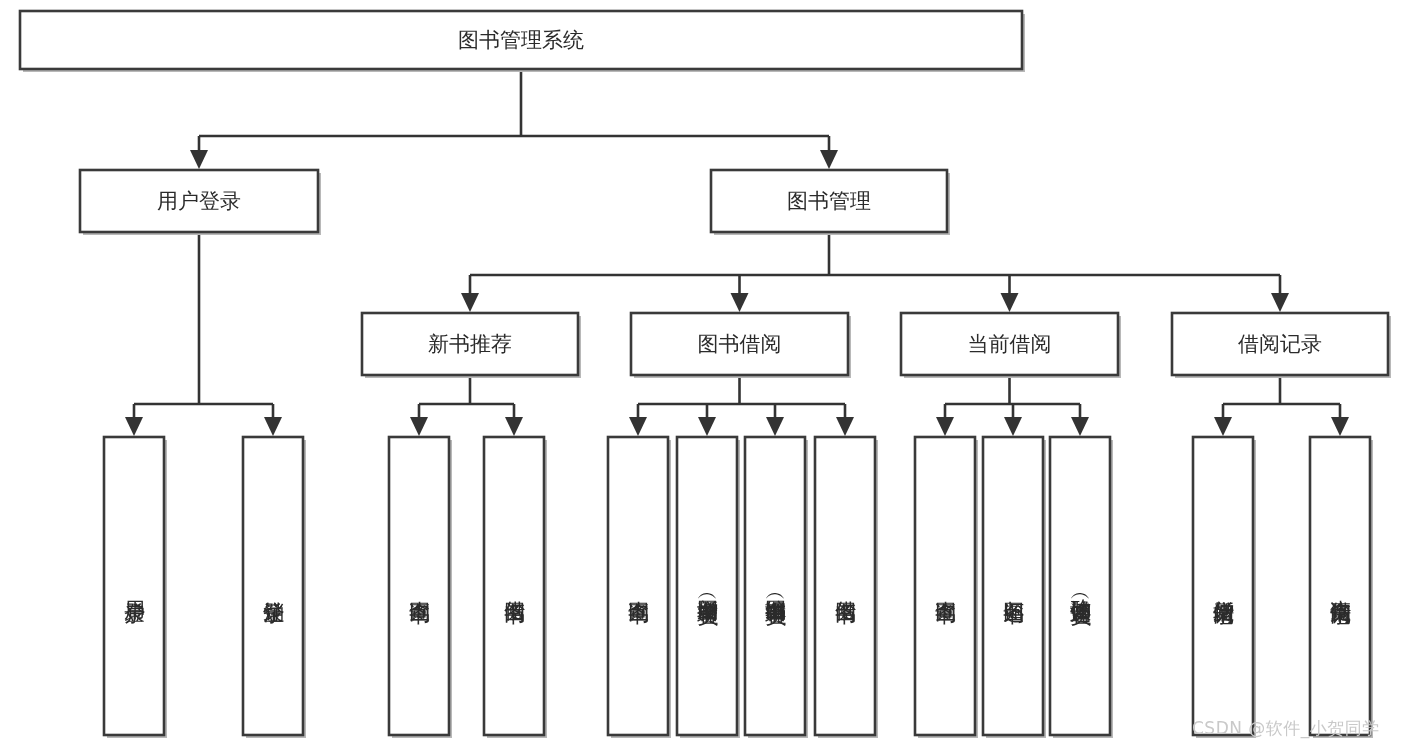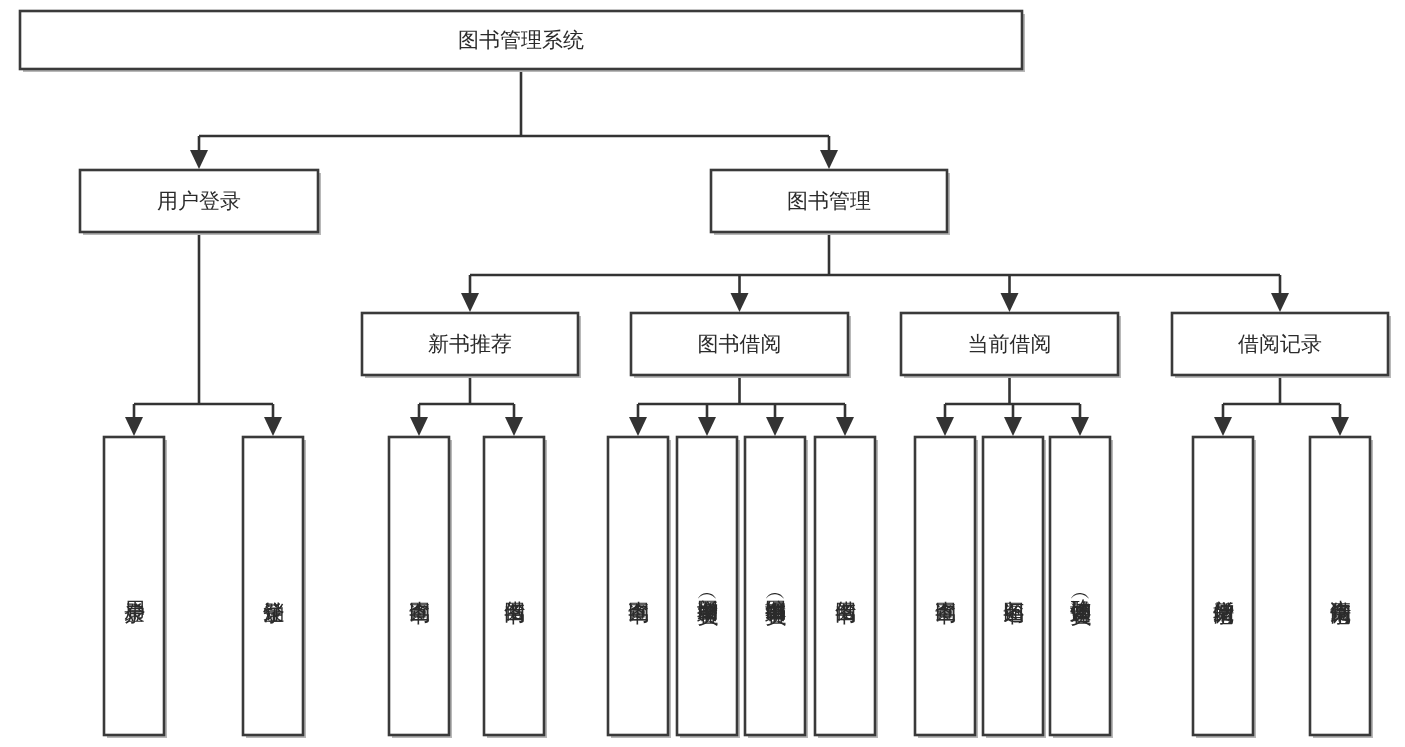--- a/index.html
+++ b/index.html
@@ -196,13 +196,14 @@
       <div class="node-label-v" style="left: 677px; top: 447px; width: 60px; height: 278px; display: flex; align-items: center; justify-content: center;">新增图书（管理员）</div>
       <div class="node-label-v" style="left: 745px; top: 447px; width: 60px; height: 278px; display: flex; align-items: center; justify-content: center;">编辑图书（管理员）</div>
       <div class="node-label-v" style="left: 815px; top: 447px; width: 60px; height: 278px; display: flex; align-items: center; justify-content: center;">借阅图书</div>
       <div class="node-label-v" style="left: 915px; top: 447px; width: 60px; height: 278px; display: flex; align-items: center; justify-content: center;">查询图书</div>
       <div class="node-label-v" style="left: 983px; top: 447px; width: 60px; height: 278px; display: flex; align-items: center; justify-content: center;">归还图书</div>
       <div class="node-label-v" style="left: 1050px; top: 447px; width: 60px; height: 278px; display: flex; align-items: center; justify-content: center;">确认归还（管理员）</div>
       <div class="node-label-v" style="left: 1193px; top: 447px; width: 60px; height: 278px; display: flex; align-items: center; justify-content: center;">新增借阅记录</div>
       <div class="node-label-v" style="left: 1310px; top: 447px; width: 60px; height: 278px; display: flex; align-items: center; justify-content: center;">查询借阅记录</div>
     </div>
 
+  <div class="watermark" style="left: 1192px; top: 717px;">CSDN @软件_小贺同学</div>
 </div>
 
 </body></html>

